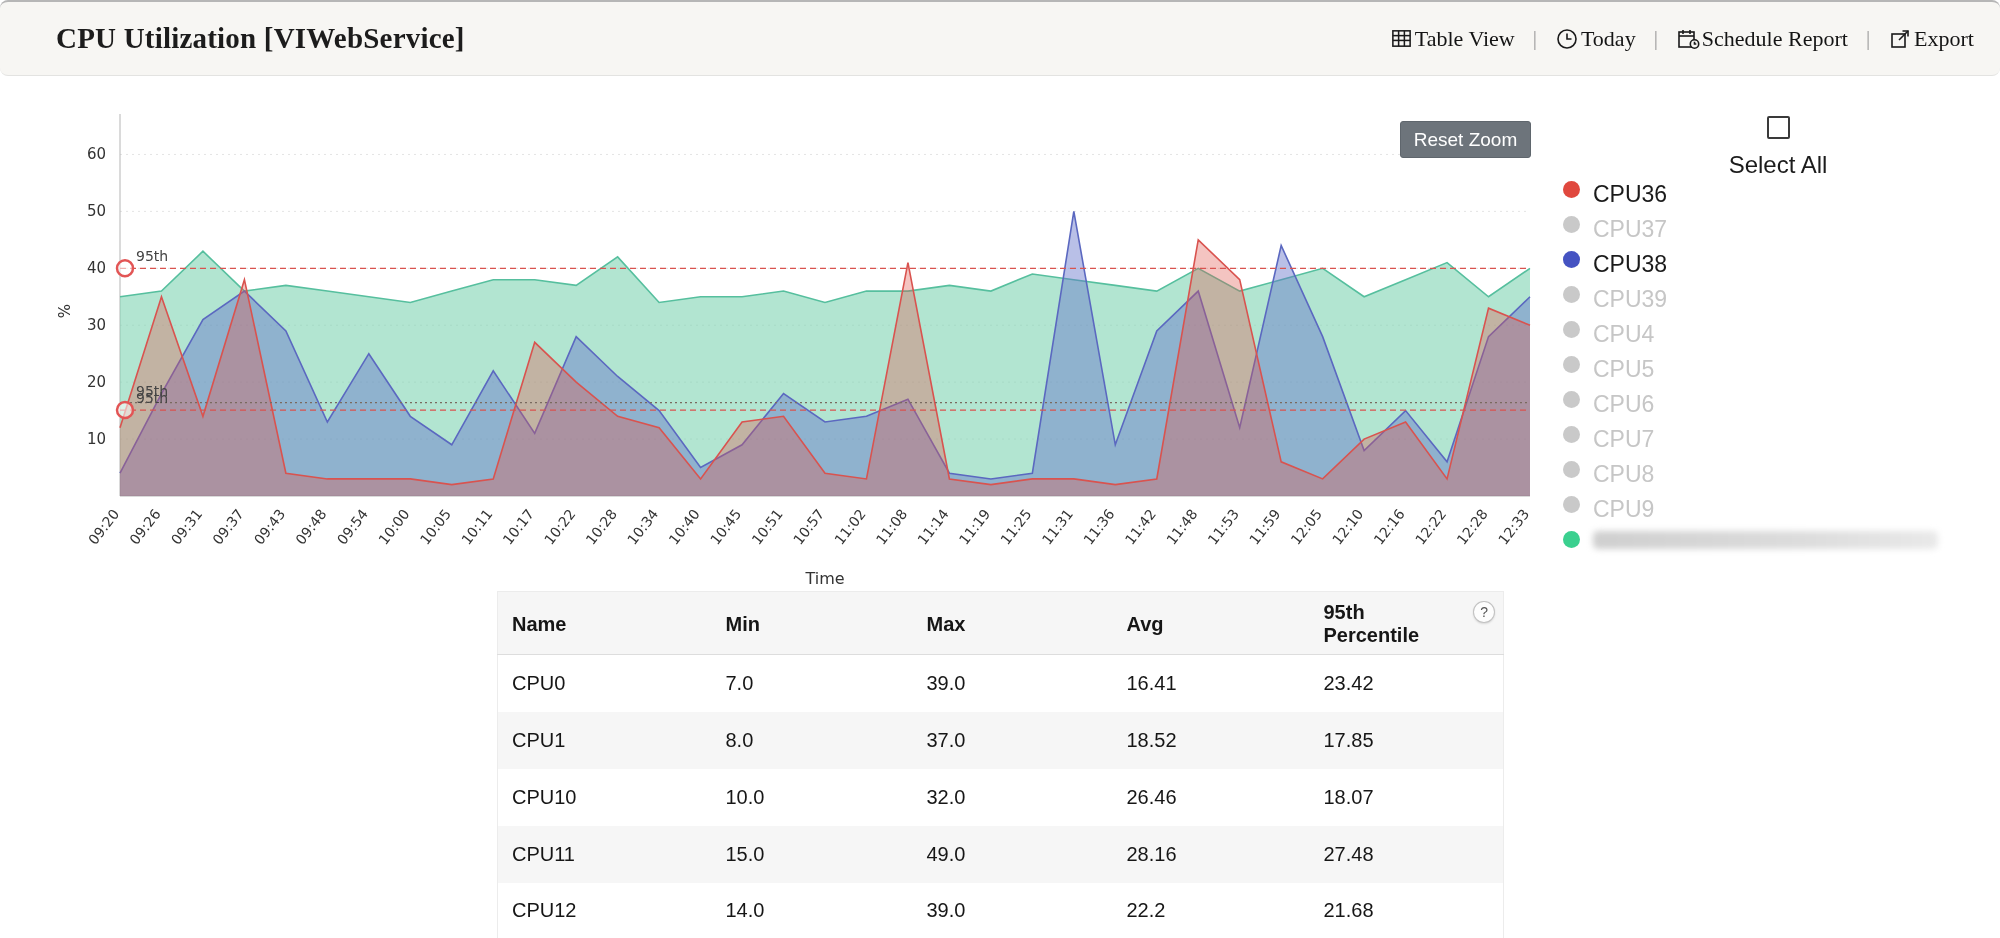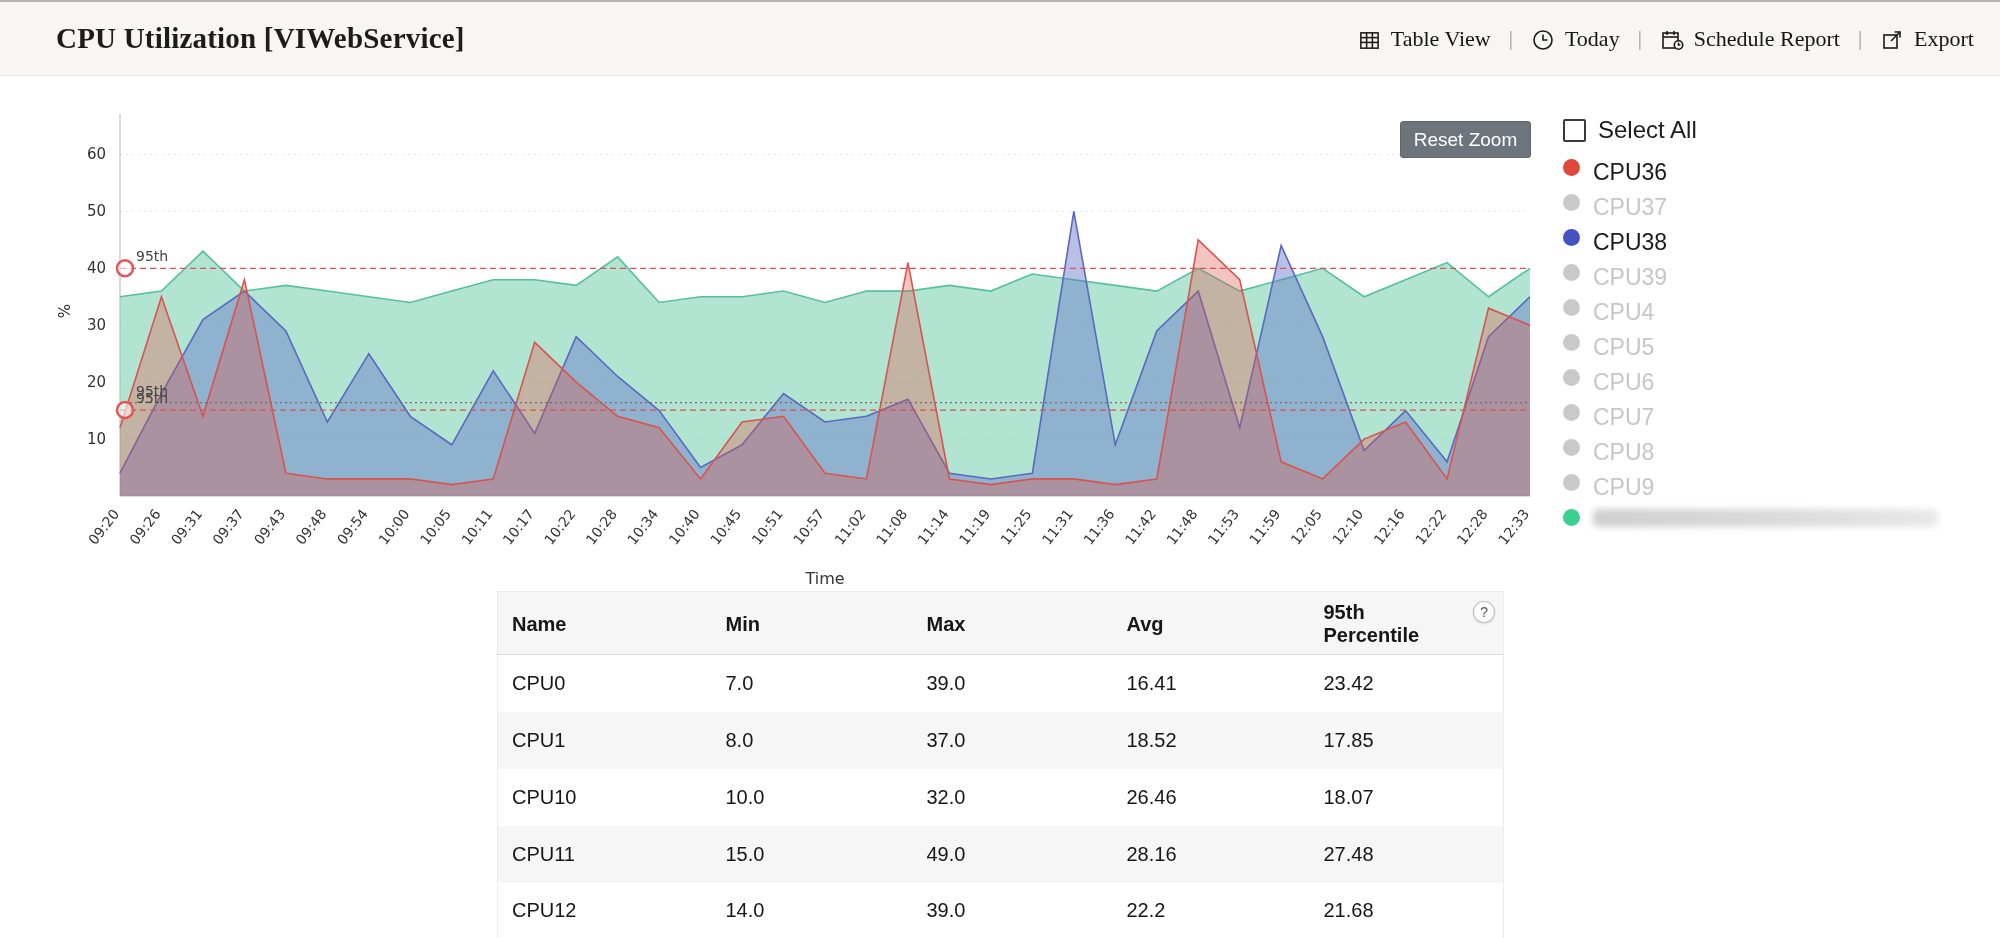--- a/index.html
+++ b/index.html
@@ -5,39 +5,39 @@
   * { box-sizing: border-box; }
   html,body { margin:0; padding:0; background:#fff; }
   body { width:2000px; height:938px; overflow:hidden; font-family:"Liberation Sans", sans-serif; }
   .page { position:relative; width:2000px; height:938px; background:#ffffff; }
 
   
   .topbar {
     position:absolute; top:0; left:0; right:0; height:76px;
     background:#f7f6f3; border-top:2px solid #b6b6b6; border-bottom:1px solid #e3e3e1;
     display:flex; align-items:center; justify-content:space-between;
-    padding:0 26px 0 56px; font-family:"Liberation Serif", serif;
+    padding:0 26px 0 56px; font-family:"Liberation Serif", serif;border-radius:8px;
   }
   .title { margin:0; font-size:29px; font-weight:700; color:#1c1c1c; letter-spacing:.2px; }
   .actions { display:flex; align-items:center; gap:16px; font-size:22px; color:#141414; }
-  .action { display:flex; align-items:flex-end; gap:10px; cursor:pointer; white-space:nowrap; }
+  .action { display:flex; align-items:center; gap:2px; cursor:pointer; white-space:nowrap; }
   .action svg { display:block; }
   .divider { color:#9a9a9a; font-size:21px; padding:0 2px; }
 
   
   .chart-section { position:absolute; top:76px; left:0; width:2000px; height:562px; }
   #chart-svg { position:absolute; left:0; top:10px; width:1560px; height:520px; }
   #chart-svg text { font-family:"DejaVu Sans", sans-serif; }
   .reset-zoom {
     position:absolute; left:1400px; top:45px; width:131px; height:37px;
     background:#6d747b; color:#fff; border:1px solid #5f666d; border-radius:3px;
     font-size:19px; font-family:"Liberation Sans", sans-serif; cursor:pointer;
   }
   .legend { position:absolute; left:1563px; top:40px; width:430px; }
-  .select-all { display:flex; align-items:center; gap:12px; font-size:24px; color:#1c1c1c; cursor:pointer; margin-bottom:15px; }
+  .select-all { display:flex; align-items:center; gap:12px; font-size:24px; color:#1c1c1c; cursor:pointer; margin-bottom:2px;flex-direction:column; }
   .checkbox { width:23px; height:23px; border:2px solid #3a3a3a; border-radius:2px; background:#fff; display:inline-block; }
   #legend-list { list-style:none; margin:0; padding:0; }
   .legend-item { display:flex; gap:13px; height:35px; font-size:23px; color:#1b1b1b; cursor:pointer; }
   .legend-item .dot { width:17px; height:17px; border-radius:50%; flex:0 0 auto; }
   .legend-item.inactive .legend-label { color:#c6c6c6; }
   .redacted-bar {
     display:inline-block; width:345px; height:18px; border-radius:5px;
     background:linear-gradient(90deg,#cfcfcf 0%,#dcdcdc 60%,#e9e9e9 100%);
     filter:blur(3px);
   }

